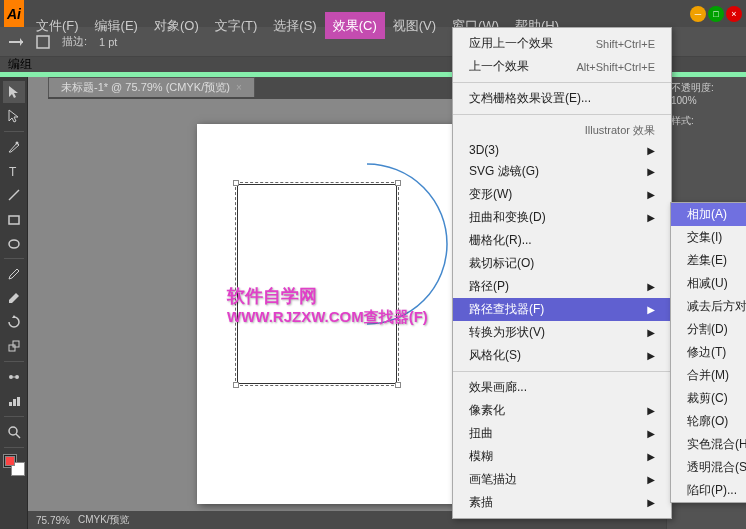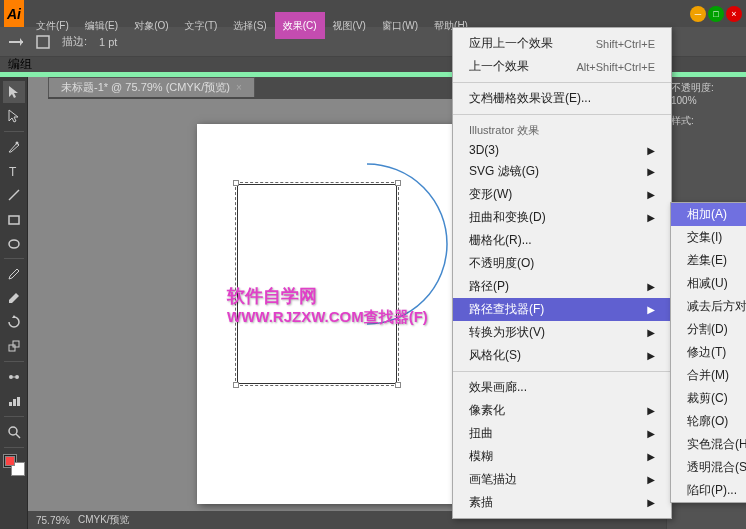--- a/index.html
+++ b/index.html
@@ -2,21 +2,21 @@
 <html><head>
   <meta charset="utf-8">
   <style>
     * { margin: 0; padding: 0; box-sizing: border-box; }
     body { width: 746px; height: 529px; overflow: hidden; font-family: "Microsoft YaHei", SimSun, Arial, sans-serif; font-size: 12px; background: #888; position: relative; }
 
     
     #title-bar { width: 100%; height: 27px; background: #4a4a4a; display: flex; align-items: center; padding: 0 4px; }
     #ai-logo { width: 20px; height: 27px; background: #FF7F00; display: flex; align-items: center; justify-content: center; font-weight: bold; font-size: 14px; color: #000; font-style: italic; margin-right: 4px; }
     #menu-bar { display: flex; align-items: center; flex: 1; height: 100%; }
-    .menu-item { color: #ccc; padding: 0 8px; height: 100%; display: flex; align-items: center; cursor: pointer; font-size: 10px; white-space: nowrap; margin-top: 24px; }
+    .menu-item { color: #ccc; padding: 0 8px; height: 100%; display: flex; align-items: center; cursor: pointer; font-size: 13px; white-space: nowrap; margin-top: 24px; }
     .menu-item.active { background: #c44cb0; color: #fff; }
     #window-controls { display: flex; gap: 2px; }
     .win-btn { width: 16px; height: 16px; border-radius: 50%; display: flex; align-items: center; justify-content: center; font-size: 9px; color: #fff; cursor: pointer; }
     .win-btn.minimize { background: #f0a000; }
     .win-btn.maximize { background: #00a000; }
     .win-btn.close { background: #d00; }
 
     
     #toolbar { width: 100%; height: 30px; background: #535353; display: flex; align-items: center; padding: 0 4px; gap: 4px; border-bottom: 1px solid #444; }
     .toolbar-item { color: #ccc; font-size: 11px; display: flex; align-items: center; padding: 2px 4px; cursor: pointer; }
@@ -50,21 +50,21 @@
 
     
     #right-panel { width: 80px; background: #535353; border-left: 1px solid #444; }
 
     
     #effect-menu { position: absolute; top: 27px; left: 0; right: 0; z-index: 100; pointer-events: none; }
 
     
     #effect-dropdown { position: absolute; top: 0px; left: 452px; width: 220px; background: #f0f0f0; border: 1px solid #aaa; box-shadow: 2px 2px 6px rgba(0,0,0,0.3); pointer-events: auto; }
     .dropdown-section { padding: 4px 0; }
-    .dropdown-section + .dropdown-section { border-top: 1px solid #ccc; }
+    .dropdown-section + .dropdown-section { border-top: 1px solid #ccc; text-align: right; }
     .dropdown-item { padding: 3px 16px; font-size: 12px; color: #222; cursor: pointer; display: flex; justify-content: space-between; align-items: center; white-space: nowrap; }
     .dropdown-item.highlighted { background: #6060d0; color: #fff; }
     .dropdown-item .shortcut { color: #666; font-size: 11px; margin-left: 10px; }
     .dropdown-item .arrow { margin-left: 4px; font-size: 10px; }
     .dropdown-category { padding: 4px 16px 2px; font-size: 11px; color: #666; }
 
     
     #submenu { position: absolute; top: 27px; left: 452px; width: 160px; background: #f0f0f0; border: 1px solid #aaa; box-shadow: 2px 2px 6px rgba(0,0,0,0.3); pointer-events: auto; }
     #submenu { left: calc(452px + 220px - 2px); top: calc(27px + 148px); }
     .submenu-item { padding: 3px 16px; font-size: 12px; color: #222; cursor: pointer; display: flex; justify-content: space-between; align-items: center; white-space: nowrap; }
@@ -288,21 +288,21 @@
           <span class="arrow">▶</span>
         </div>
       <div class="dropdown-item">
           <span>扭曲和变换(D)</span>
           <span class="arrow">▶</span>
         </div>
       <div class="dropdown-item">
           <span>栅格化(R)...</span>
         </div>
       <div class="dropdown-item">
-          <span>不透明度(O)</span>
+          <span>裁切标记(O)</span>
         </div>
       <div class="dropdown-item">
           <span>路径(P)</span>
           <span class="arrow">▶</span>
         </div>
       <div class="dropdown-item highlighted">
           <span>路径查找器(F)</span>
           <span class="arrow">▶</span>
         </div>
       <div class="dropdown-item">

